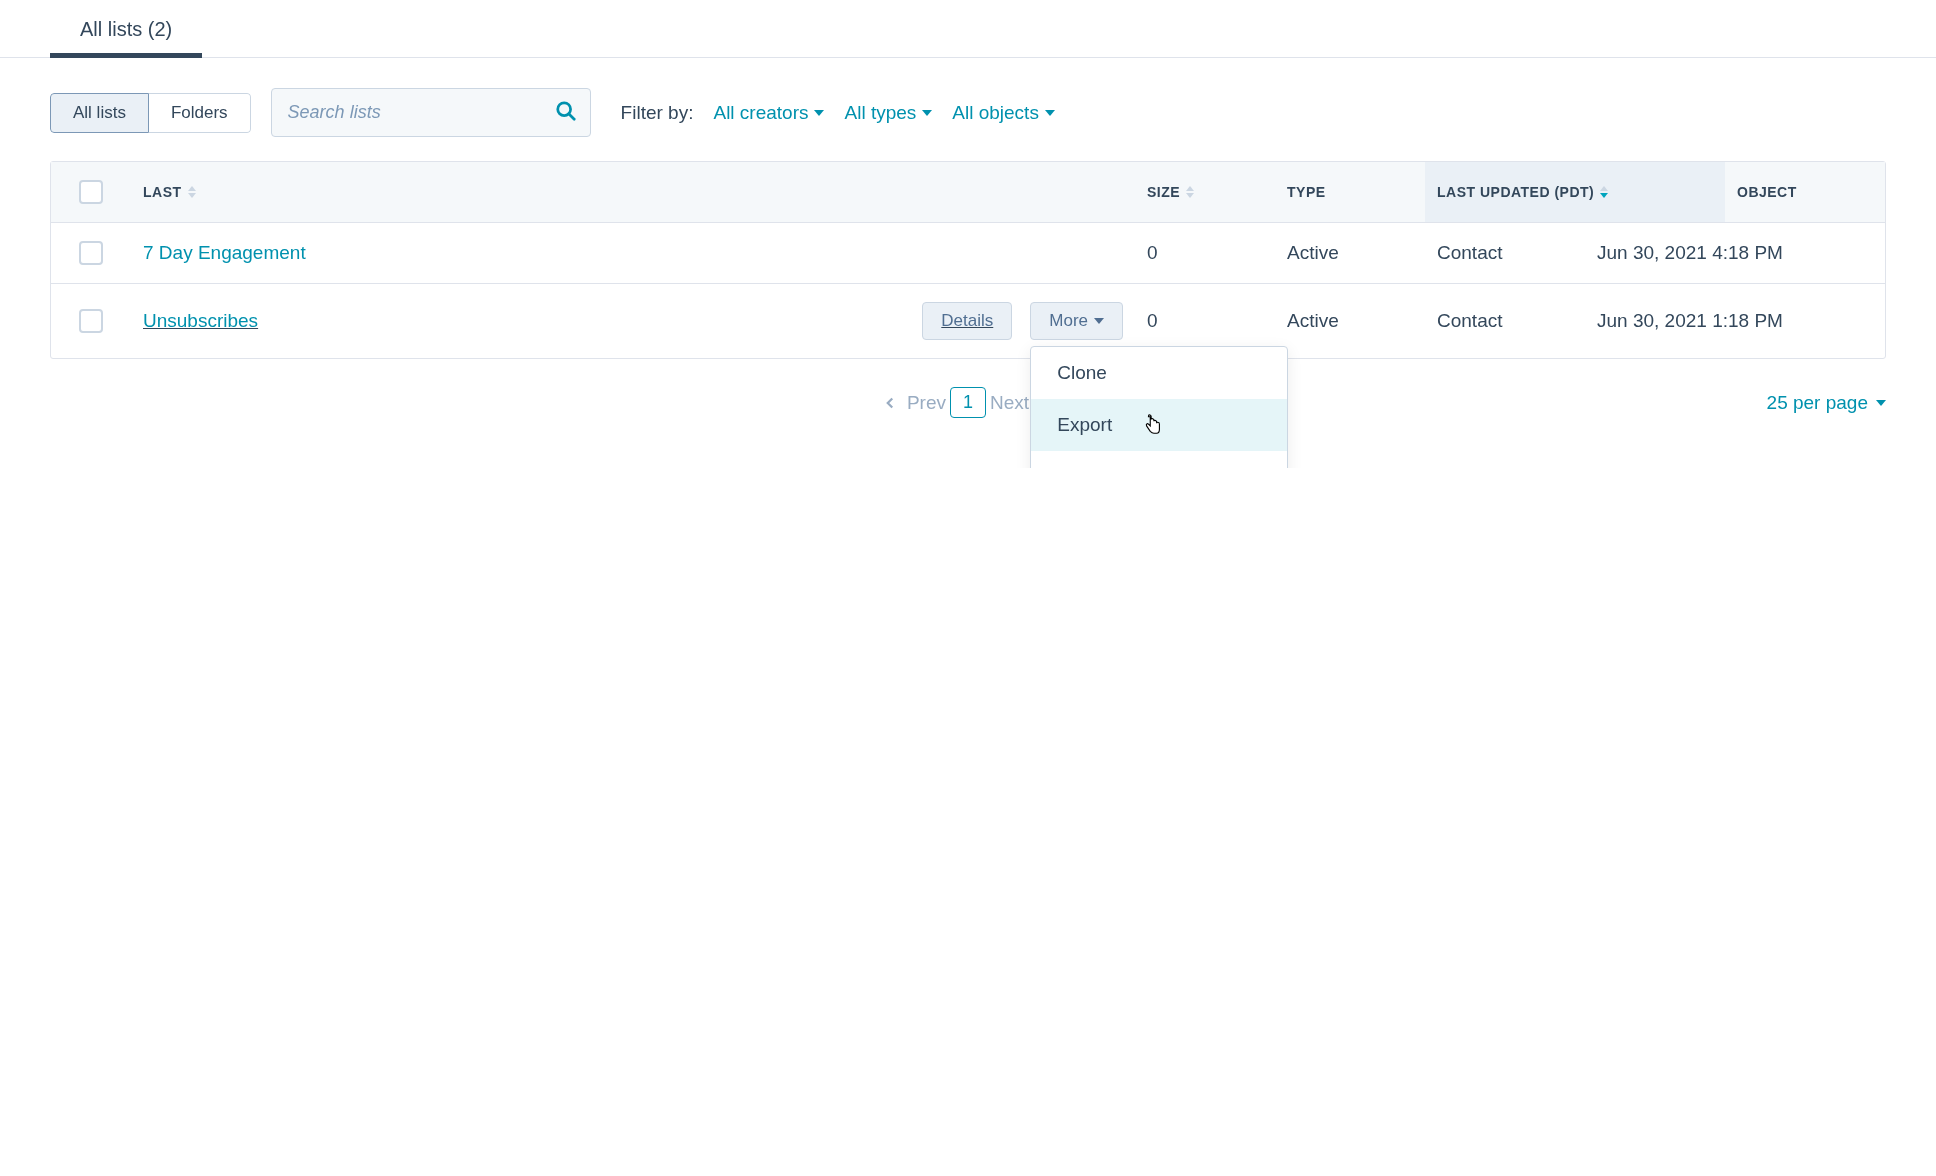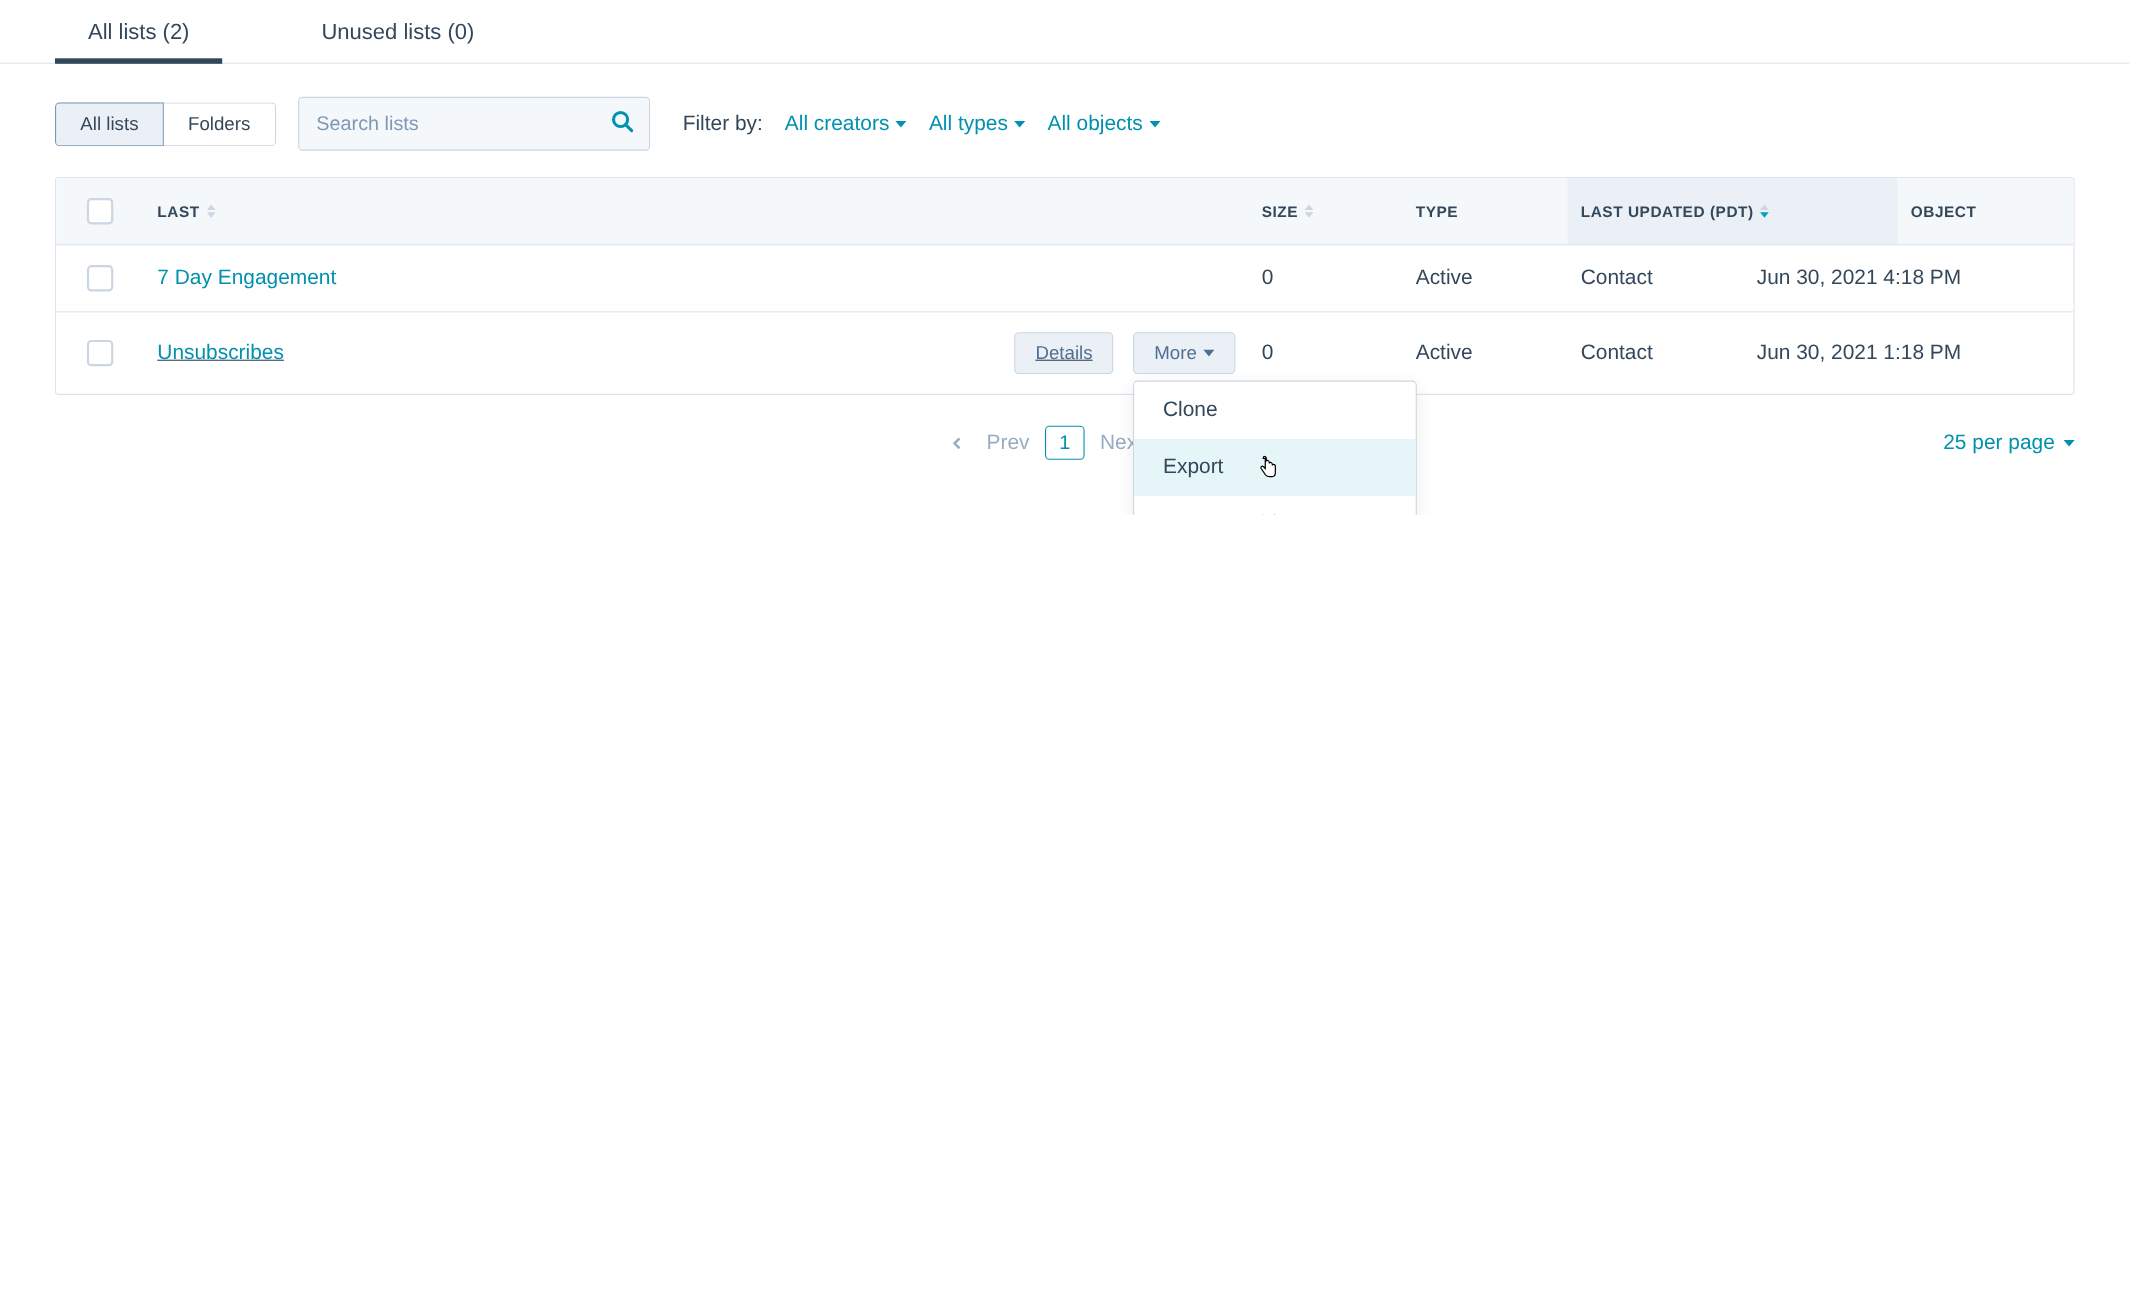--- a/index.html
+++ b/index.html
@@ -66,20 +66,21 @@
     width: 320px;
   }
   .search-wrap input {
     width: 100%;
     padding: 13px 44px 13px 16px;
     font-size: 18px;
     border: 1px solid #cbd6e2;
     border-radius: 4px;
     background: #f5f8fa;
     color: #15803d;
+    font-style: italic;
   }
   .search-wrap input::placeholder { color: #7c98b6; }
   .search-wrap .search-ico {
     position: absolute;
     right: 14px;
     top: 50%;
     transform: translateY(-50%);
     color: #0091ae;
   }
   .filter-label {
@@ -213,21 +214,21 @@
     display:flex;
     align-items:center;
     justify-content:center;
     gap:10px;
     padding:28px 50px 10px;
     position:relative;
   }
   .pager {
     display:flex;
     align-items:center;
-    gap:14px;
+    gap:4px;
     font-size:19px;
     color:#99acc2;
   }
   .pager .arrow { cursor:pointer; display:flex; padding:4px;}
   .pager .page-num {
     border:1px solid #0091ae;
     color:#0091ae;
     border-radius:4px;
     padding:4px 12px;
     font-size:18px;
@@ -258,21 +259,20 @@
     text-decoration:underline;
   }
 </style>
 </head>
 <body>
 
 <div class="page">
 
   <div class="tabs-bar">
     <div class="tab active">All lists (2)</div>
-    <div class="tab">Unused lists (0)</div>
   </div>
 
   <div class="controls-row">
     <div class="seg">
       <button class="active">All lists</button>
       <button>Folders</button>
     </div>
 
     <div class="search-wrap">
       <input type="text" placeholder="Search lists" style="">

